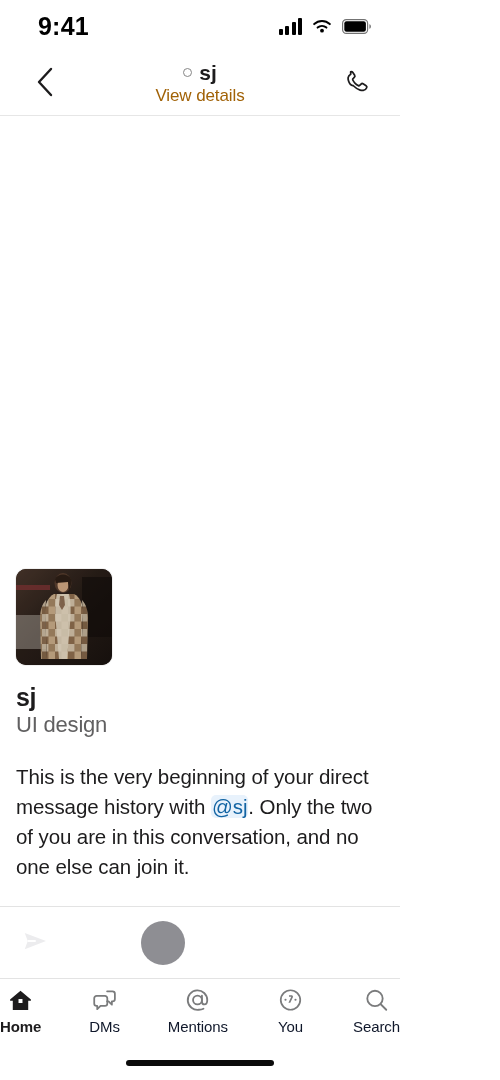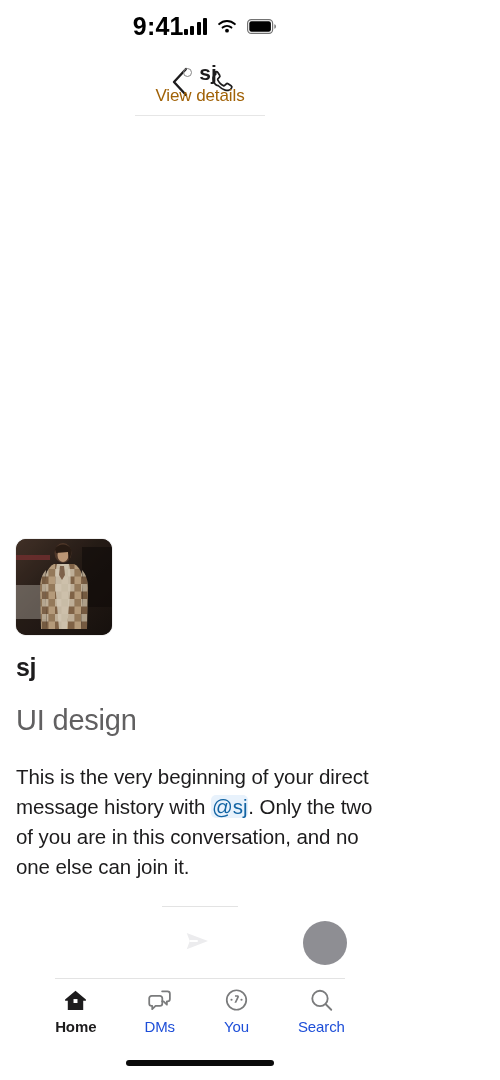--- a/index.html
+++ b/index.html
@@ -3,21 +3,21 @@
 <meta charset="utf-8">
 <style>
   * { margin:0; padding:0; box-sizing:border-box; }
   html, body {
     width:500px; height:1080px;
     background:#ffffff;
     font-family:"Liberation Sans", sans-serif;
     -webkit-font-smoothing:antialiased;
     overflow:hidden;
   }
-  .phone { position:relative; width:400px; height:1080px; background:#fff; display:flex; flex-direction:column;align-items:center; }
+  .phone { position:relative; width:400px; height:1080px; background:#fff; display:flex; flex-direction:column; }
 
   
   .statusbar { height:52px; flex:0 0 52px; display:flex; align-items:center;
                justify-content:space-between; padding:0 28px 0 38px; }
   .status-time { font-size:25px; font-weight:700; color:#000; letter-spacing:0.2px; }
   .status-icons { display:flex; align-items:center; gap:9px; }
   .sig { display:flex; align-items:flex-end; gap:2.5px; height:17px; }
   .sig i { display:block; width:4px; background:#000; border-radius:1px; }
   .sig i:nth-child(1){ height:6px; }
   .sig i:nth-child(2){ height:9px; }
@@ -40,41 +40,41 @@
 
   
   .convo { flex:1 1 auto; position:relative; overflow:hidden;
            display:flex; flex-direction:column; justify-content:flex-end;
            padding:0 16px 14px 16px; }
   .intro { padding-bottom:10px; }
   .avatar { width:96px; height:96px; border-radius:10px; overflow:hidden;
             background:#2b211c; position:relative; box-shadow:0 0 0 1px rgba(0,0,0,.06); }
   .avatar svg { display:block; width:100%; height:100%; }
   .intro-name { margin-top:19px; font-size:25px; font-weight:700; color:#1d1c1d; letter-spacing:-0.3px; line-height:1.1; }
-  .intro-role { margin-top:22px; font-size:29px; color:#616061; letter-spacing:-0.2px; line-height:1.15; }
+  .intro-role { margin-top:0; font-size:22px; color:#616061; letter-spacing:-0.2px; line-height:1.15; }
   .intro-body { margin-top:25px; font-size:20.5px; line-height:30px; color:#1d1c1d; letter-spacing:-0.1px; }
   .mention { color:#1264a3; background:#e8f2fc; border-radius:5px; padding:0 1px; }
 
   
   .composer { flex:0 0 72px; height:72px; border-top:1px solid #e3e3e3;
               display:flex; align-items:center; padding:0 20px 0 16px;
               position:relative; background:#fff; }
   .composer-input { flex:1 1 auto; font-size:21px; color:#9b9b9e;
                     letter-spacing:-0.2px; background:transparent; border:none; outline:none;
                     font-family:"Liberation Sans", sans-serif; }
   .send-btn { width:40px; height:40px; display:flex; align-items:center; justify-content:center; cursor:pointer; }
   .touch-dot { position:absolute; left:141px; top:14px; width:44px; height:44px;
                border-radius:50%; background:#8e8e93; pointer-events:none; }
 
   
   .tabbar { flex:0 0 68px; height:68px; border-top:1px solid #e3e3e3;
             display:flex; align-items:flex-start; padding-top:8px; background:#fff;gap:48px; }
   .tab { flex:1 1 0; display:flex; flex-direction:column; align-items:center; gap:5px; cursor:pointer; }
   .tab-icon { height:26px; display:flex; align-items:center; justify-content:center; }
-  .tab-label { font-size:15px; color:#1d4ed8; letter-spacing:-0.1px; }
+  .tab-label { font-size:15px; color:#0f172a; letter-spacing:-0.1px; }
   .tab.active .tab-label { color:#1d1c1d; font-weight:700; }
 
   
   .home-area { flex:0 0 34px; height:34px; display:flex; align-items:center; justify-content:center; background:#fff; }
   .home-bar { width:148px; height:6px; border-radius:3px; background:#0b0b0b; }
 </style>
 </head>
 <body>
 
 <div class="phone">
@@ -205,20 +205,29 @@
     <div class="tab">
       <span class="tab-icon">
         <svg width="27" height="25" viewBox="0 0 26 24">
           <path d="M15.5 3.2h5.2c1.3 0 2.3 1 2.3 2.3v5c0 1.3-1 2.3-2.3 2.3h-.6v3.2l-3.2-3.2h-1.4" fill="none" stroke="#7a7b7c" stroke-width="1.7" stroke-linejoin="round" stroke-linecap="round"></path>
           <path d="M10.6 7.6H5.4c-1.3 0-2.3 1-2.3 2.3v5c0 1.3 1 2.3 2.3 2.3h.6v3.2l3.2-3.2h4.2c1.3 0 2.3-1 2.3-2.3v-5c0-1.3-1-2.3-2.3-2.3z" fill="none" stroke="#7a7b7c" stroke-width="1.7" stroke-linejoin="round" stroke-linecap="round"></path>
         </svg>
       </span>
       <span class="tab-label">DMs</span>
     </div>
 
+    <div class="tab">
+      <span class="tab-icon">
+        <svg width="27" height="26" viewBox="0 0 24 24">
+          <circle cx="12" cy="12" r="4.1" fill="none" stroke="#7a7b7c" stroke-width="1.7"></circle>
+          <path d="M16.1 8v5.6c0 1.6 1 2.5 2.3 2.5 1.6 0 2.6-1.4 2.6-4.1A9 9 0 1013.3 21c1.6 0 3-.3 4.2-.9" fill="none" stroke="#7a7b7c" stroke-width="1.7" stroke-linecap="round"></path>
+        </svg>
+      </span>
+      <span class="tab-label">Mentions</span>
+    </div>
 
     <div class="tab">
       <span class="tab-icon">
         <svg width="27" height="26" viewBox="0 0 24 24">
           <circle cx="12" cy="12" r="9" fill="none" stroke="#7a7b7c" stroke-width="1.6"></circle>
           <circle cx="7.4" cy="11.8" r="1" fill="#7a7b7c"></circle>
           <circle cx="16.6" cy="11.8" r="1" fill="#7a7b7c"></circle>
           <path d="M13.6 7.6h-3v1.5h2.1l-2.6 5.4h1.7l2.6-5.6z" fill="#7a7b7c"></path>
         </svg>
       </span>

